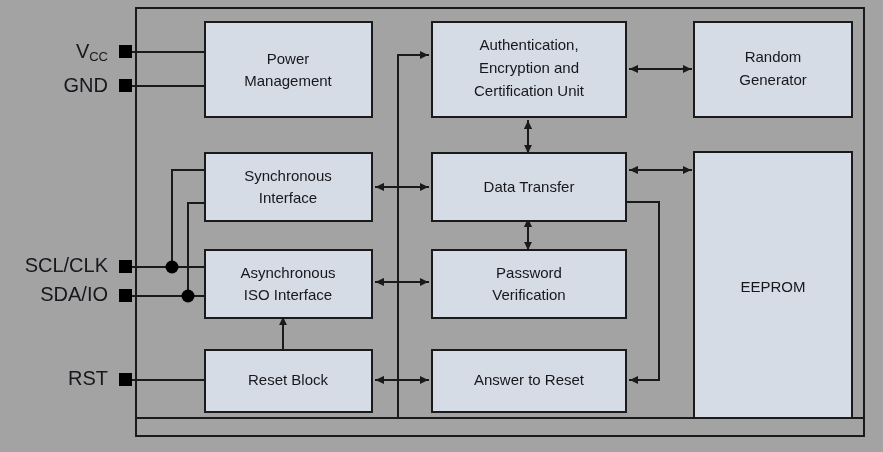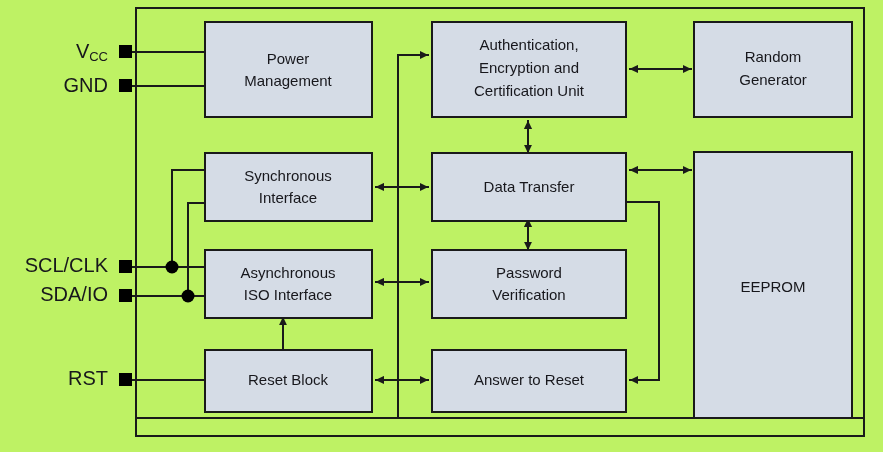--- a/index.html
+++ b/index.html
@@ -7,21 +7,21 @@
     padding: 0;
     background: #ffffff;
   }
   body {
     font-family: "Liberation Sans", sans-serif;
   }
   #stage {
     position: relative;
     width: 883px;
     height: 452px;
-    background: #bef264;
+    background: #a3a3a3;
     overflow: hidden;
   }
   #diagram-svg {
     position: absolute;
     left: 0;
     top: 0;
     width: 883px;
     height: 452px;
   }
   .blk-rect {

